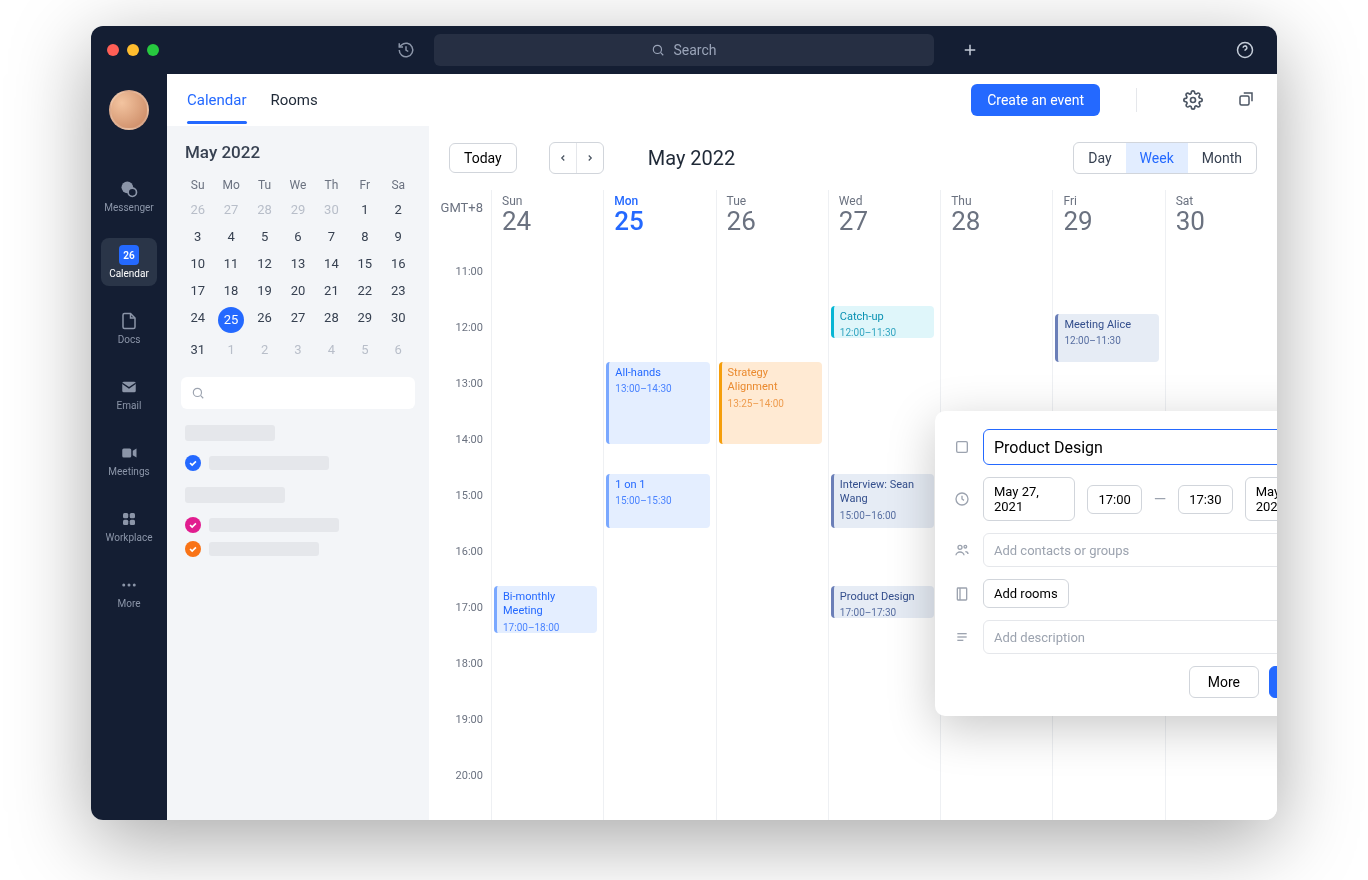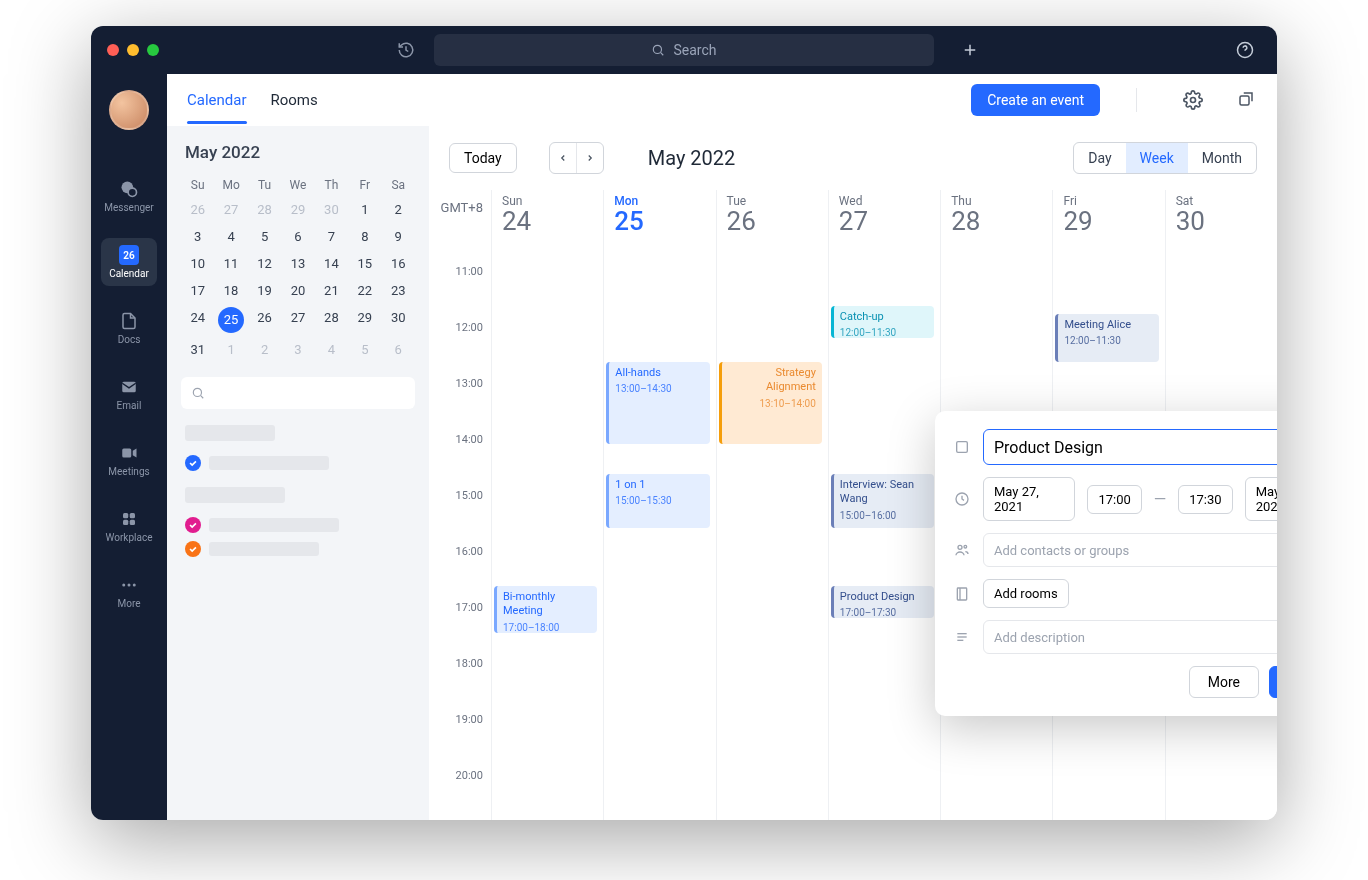--- a/index.html
+++ b/index.html
@@ -64,21 +64,21 @@
 .day-col { border-left:1px solid #eef0f3; position:relative; }
 .day-head { height:60px; padding:4px 10px; }
 .dow { font-size:12px; color:#6b7280; }
 .dom { font-size:26px; font-weight:400; color:#6b7280; margin-top:-2px;}
 .day-col.today .dow, .day-col.today .dom { color:#2469ff; font-weight:500; }
 .evt { position:absolute; left:2px; right:6px; border-radius:4px; padding:4px 6px; font-size:11px; line-height:1.3; overflow:hidden; cursor:pointer; border-left:3px solid transparent; }
 .evt .evt-title { font-weight:400; }
 .evt .evt-time { font-size:10px; opacity:0.8; margin-top:2px; }
 .evt.blue { background:#e4eeff; color:#2469ff; border-left-color:#7aa8ff;}
 .evt.cyan { background:#dff6fa; color:#0891b2; border-left-color:#06b6d4;}
-.evt.orange { background:#ffead3; color:#ea8a2f; border-left-color:#f59e0b;text-align:right;}
+.evt.orange { background:#ffead3; color:#ea8a2f; border-left-color:#f59e0b;}
 .evt.navy { background:#e6ecf5; color:#334e8c; border-left-color:#6b7fb8;}
 
 .popover { position:absolute; right:-78px; top:385px; width:420px; background:#fff; border-radius:10px; box-shadow:0 12px 48px rgba(0,0,0,0.22); padding:18px; z-index:50; }
 .pv-row { display:flex; align-items:center; gap:12px; margin-bottom:12px; }
 .pv-icon { width:18px; color:#9ca3af; flex-shrink:0; display:flex;justify-content:center; }
 .pv-title-input { flex:1; height:36px; border:1.5px solid #2469ff; border-radius:6px; padding:0 10px; font-size:16px; outline:none; }
 .pv-chip { border:1px solid #d1d5db; border-radius:6px; padding:6px 10px; font-size:13px; }
 .pv-dash { color:#9ca3af; }
 .pv-input { flex:1; border:1px solid #e5e7eb; border-radius:6px; height:34px; padding:0 10px; font-size:13px; color:#374151; }
 .pv-input::placeholder{color:#9ca3af;}
@@ -389,21 +389,21 @@
                     <div class="evt-time">15:00–15:30</div>
                   </div>
                 </div>
                 <div class="day-col">
                   <div class="day-head">
                     <div class="dow">Tue</div>
                     <div class="dom">26</div>
                   </div>
                   <div class="evt orange" style="top: 172px; height: 82px;">
                     <div class="evt-title">Strategy Alignment</div>
-                    <div class="evt-time">13:10–14:00</div>
+                    <div class="evt-time">13:25–14:00</div>
                   </div>
                 </div>
                 <div class="day-col">
                   <div class="day-head">
                     <div class="dow">Wed</div>
                     <div class="dom">27</div>
                   </div>
                   <div class="evt cyan" style="top: 116px; height: 31.6px;">
                     <div class="evt-title">Catch-up</div>
                     <div class="evt-time">12:00–11:30</div>

